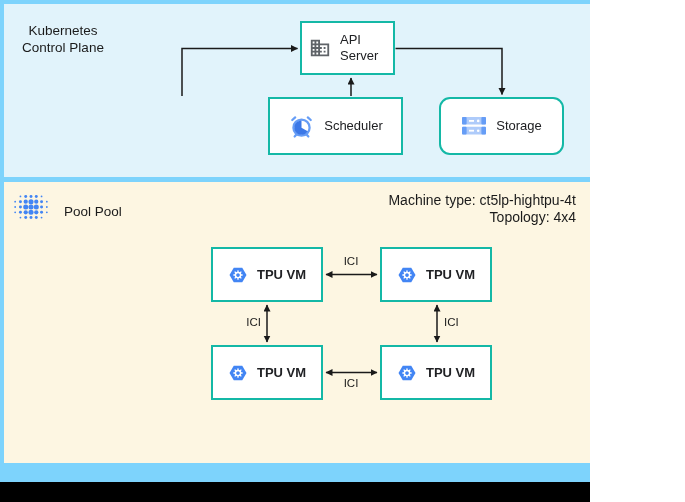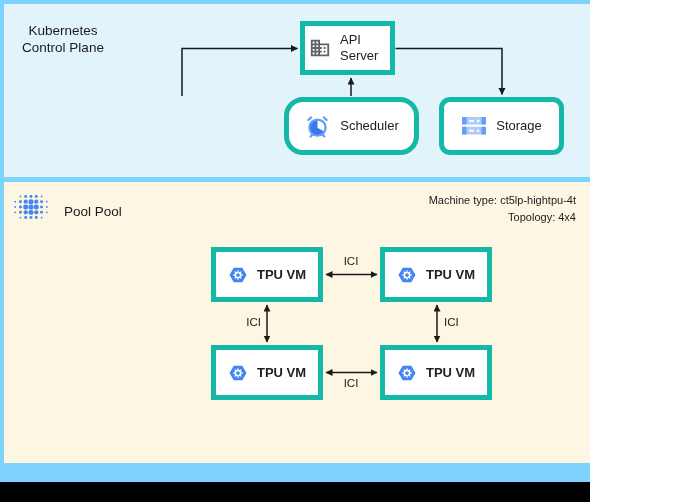--- a/index.html
+++ b/index.html
@@ -6,48 +6,48 @@
   #canvas {
     position:relative; width:590px; height:502px; overflow:hidden;
     font-family:"Liberation Sans", sans-serif; color:#202124; background:#7dd3fc;
   }
   .panel { position:absolute; }
   #panel-control-plane { left:4px; top:4px; width:678px; height:173px; background:#e1f3fb; }
   #panel-node-pool   { left:4px; top:182px; width:678px; height:281px; background:#fdf6e2; }
   #bottom-bar { position:absolute; left:0; top:482px; width:685px; height:20px; background:#000; }
 
   .node {
-    position:absolute; background:#fff; border:5px solid #14b8a6;
+    position:absolute; background:#fff; border:2px solid #14b8a6;
     display:flex; align-items:center; justify-content:center; gap:9px;
     font-size:13px; line-height:16px; color:#202124; box-sizing:border-box;
   }
   .node svg { flex:0 0 auto; display:block; }
 
   #box-api-server { left:300px; top:21px; width:95px; height:54px; }
   #box-api-server .lbl { width:46px; }
   #box-resource-controllers { left:116px; top:96px; width:133px; height:58px; }
   #box-resource-controllers .lbl { width:78px; }
-  #box-scheduler { left:284px; top:97px; width:135px; height:58px;border-radius:19px; }
+  #box-scheduler { left:268px; top:97px; width:135px; height:58px; }
   #box-storage   { left:439px; top:97px; width:125px; height:58px;border-radius:11px; }
 
   .tpu { width:112px; height:55px;font-weight:bold; }
   #tpu-0 { left:211px; top:247px; }
   #tpu-1 { left:380px; top:247px; }
   #tpu-2 { left:211px; top:345px; }
   #tpu-3 { left:380px; top:345px; }
 
   #cp-label {
     position:absolute; left:8px; top:22px; width:110px; text-align:center;
     font-size:13.5px; line-height:17px; color:#1b1b1b;
   }
   #np-header-icon { position:absolute; left:12px; top:190px; }
   #np-label { position:absolute; left:64px; top:204px; font-size:13.5px; color:#1b1b1b; }
   #np-meta {
     position:absolute; right:14px; top:192px; text-align:right;
-    font-size:11px; line-height:17px; color:#1b1b1b;
+    font-size:14px; line-height:17px; color:#1b1b1b;
   }
 
   .ici {
     position:absolute; font-size:11.5px; color:#1b1b1b; width:40px;
   }
   #ici-top    { left:331px; top:255px; text-align:center; }
   #ici-bottom { left:331px; top:377px; text-align:center; }
   #ici-left   { left:221px; top:316px; text-align:right; }
   #ici-right  { left:444px; top:316px; text-align:left; }
 

